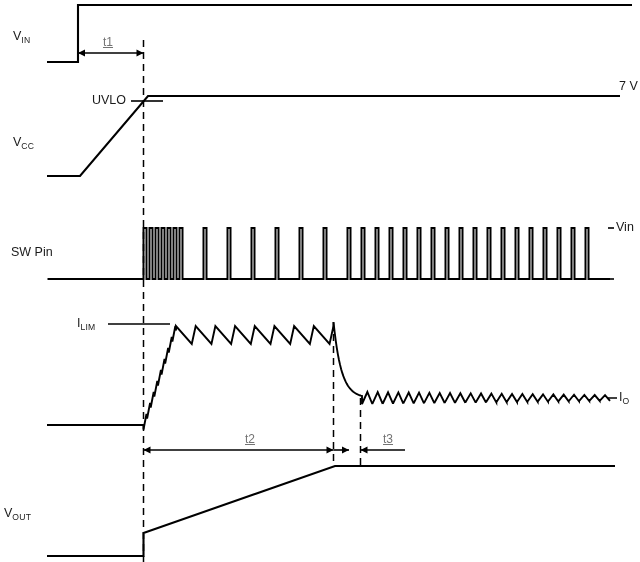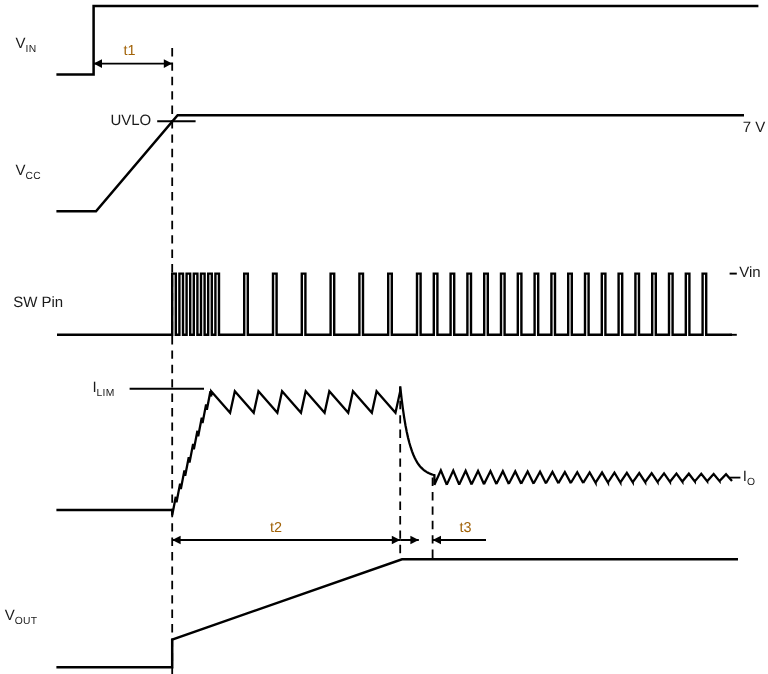--- a/index.html
+++ b/index.html
@@ -1,21 +1,21 @@
 <!DOCTYPE html>
 <html><head>
 <meta charset="utf-8">
 <style>
   html,body{margin:0;padding:0;background:#ffffff;}
   body{width:640px;height:562px;overflow:hidden;font-family:"Liberation Sans",sans-serif;}
   #stage{position:relative;width:640px;height:562px;background:#fff;text-align:right;}
   svg{position:absolute;left:0;top:0;display:block;}
   .lbl{position:absolute;font-family:"Liberation Sans",sans-serif;font-size:12.5px;color:#1a1a1a;white-space:nowrap;line-height:1;}
   .lbl .sb{font-size:8.6px;position:relative;top:2.5px;letter-spacing:.2px;}
-  .tlab{position:absolute;font-size:12px;color:#a16207;}
+  .tlab{position:absolute;font-size:12px;color:#737373;text-decoration:underline;}
   .two-line{line-height:1.45;}
 </style>
 </head>
 <body>
 
 <div id="stage">
   <svg id="art" width="640" height="562" viewBox="0 0 640 562">
       <line x1="143.5" y1="40" x2="143.5" y2="562" stroke="#000000" stroke-width="1.5" stroke-linecap="butt" stroke-dasharray="7 5"></line>
       <line x1="333.5" y1="322" x2="333.5" y2="466" stroke="#000000" stroke-width="1.5" stroke-linecap="butt" stroke-dasharray="7 5"></line>
       <line x1="360.5" y1="398" x2="360.5" y2="466" stroke="#000000" stroke-width="1.5" stroke-linecap="butt" stroke-dasharray="7 5"></line>
@@ -40,23 +40,23 @@
       <line x1="333.5" y1="450" x2="349" y2="450" stroke="#000000" stroke-width="1.6" stroke-linecap="butt"></line>
       <polygon points="349,450 342,446.4 342,453.6" fill="#000000"></polygon>
     </svg>
 
   <div class="lbl" style="left:13px;top:30px;"><span>V</span><span class="sb">IN</span></div>
   <div class="lbl" style="left:13px;top:124px;margin-top:12px;"><span>V</span><span class="sb">CC</span></div>
   <div class="lbl" style="left:11px;top:246px;">SW Pin</div>
   <div class="lbl" style="left:4px;top:507px;"><span>V</span><span class="sb">OUT</span></div>
 
   <div class="lbl" style="left:92px;top:94px;">UVLO</div>
-  <div class="lbl" style="left:619px;top:100px;">7 V</div>
+  <div class="lbl" style="left:619px;top:80px;">7 V</div>
   <div class="lbl" style="left:616px;top:221px;">Vin</div>
   <div class="lbl" style="left:616px;top:272px;padding-left:48px;">0 V</div>
 
   <div class="lbl" style="left:77px;top:317px;"><span>I</span><span class="sb">LIM</span></div>
   <div class="lbl" style="left:619px;top:391px;"><span>I</span><span class="sb">O</span></div>
 
   <div class="tlab" style="left:103px;top:35px;">t1</div>
-  <div class="tlab" style="left:225px;top:432px;">t2</div>
+  <div class="tlab" style="left:245px;top:432px;">t2</div>
   <div class="tlab" style="left:383px;top:432px;">t3</div>
 </div>
 
 </body></html>

